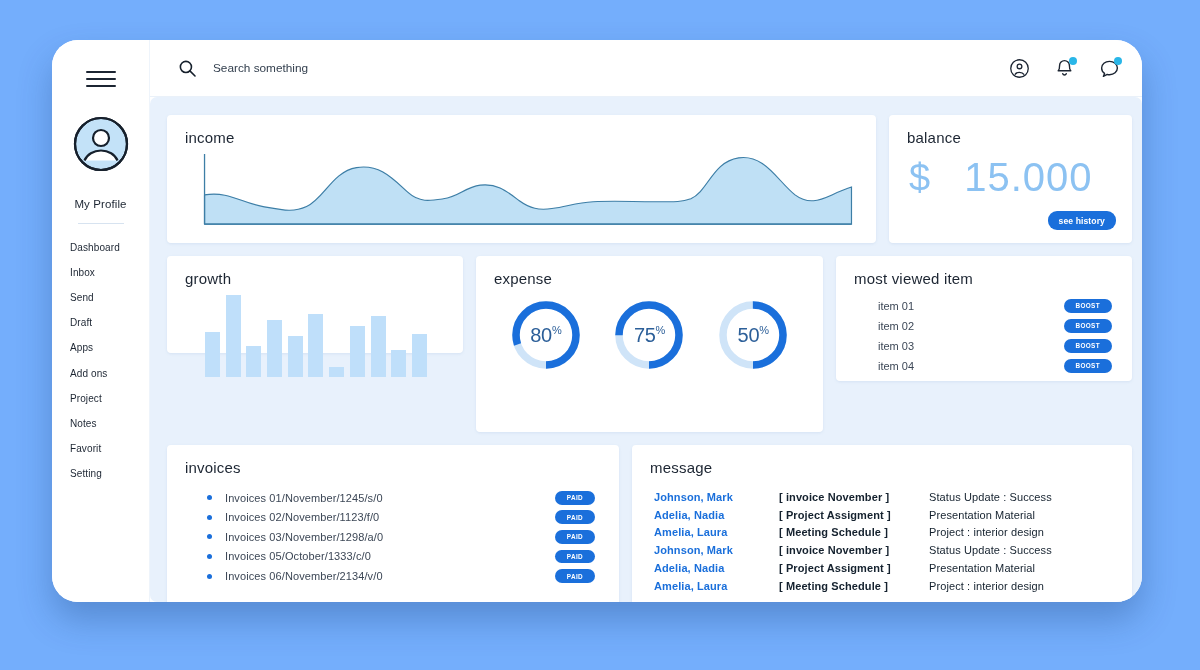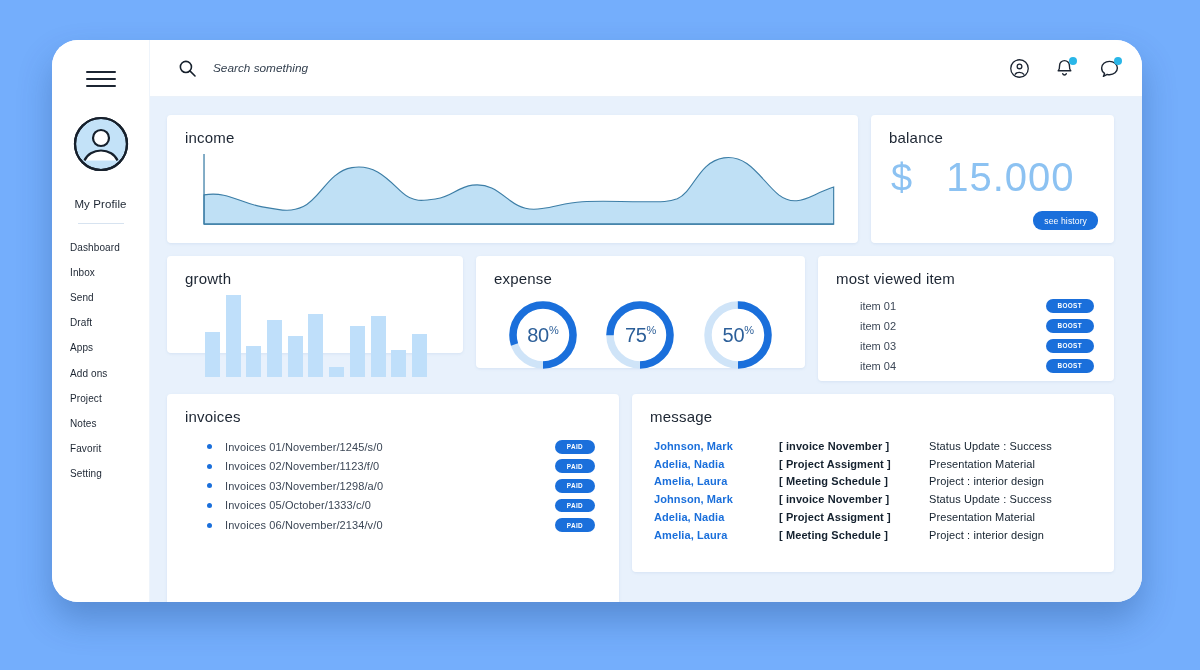--- a/index.html
+++ b/index.html
@@ -53,34 +53,35 @@
     background: #ffffff;
     display: flex; align-items: center;
     padding: 0 22px 0 28px;
     border-bottom: 1px solid #eaf1f9;
   }
   .search-icon { width: 19px; height: 19px; flex: 0 0 19px; }
   .search-input {
     border: none; outline: none; background: transparent;
     font-family: "Liberation Sans", sans-serif;
     font-size: 11.8px; color: #2b3646;
-    margin-left: 16px; width: 300px; font-style: italic;
+    margin-left: 16px; width: 300px;
   }
   .search-input::placeholder { color: #34404f; }
   .topbar-spacer { flex: 1; }
   .top-icons { display: flex; align-items: center; gap: 24px; }
   .top-icon { position: relative; width: 21px; height: 21px; cursor: pointer; }
   .dot { position: absolute; right: -2px; top: -1px; width: 8px; height: 8px;
          border-radius: 50%; background: #29b6e8; }
 
   .content {
     flex: 1; background: #e8f1fc;
-    padding: 18px 28px 16px 17px;
+    padding: 18px 10px 16px 17px;
     display: flex; flex-direction: column; gap: 13px;
     overflow: hidden;
+    border-radius: 7px;
   }
   .row { display: flex; gap: 13px; }
 
   .card {
     background: #ffffff;
     border-radius: 4px;
     box-shadow: 0 1px 3px rgba(60,110,170,.10);
     padding: 14px 18px;
     position: relative;
   }
@@ -92,32 +93,32 @@
 
   
   .card-balance { flex: 0 0 243px; height: 128px; }
   .balance-amount { display: flex; align-items: baseline; margin-top: 9px; padding-left: 2px; }
   .bal-cur { font-size: 38px; color: #8cc2f2; font-weight: 300; letter-spacing: 0; }
   .bal-val { font-size: 40px; color: #8cc2f2; font-weight: 300; margin-left: 34px; letter-spacing: 1px; }
   .see-history {
     position: absolute; right: 16px; bottom: 13px;
     background: #1a6fdb; color: #fff; border: none;
     font-family: "Liberation Sans", sans-serif;
-    font-size: 8.6px; font-weight: normal; letter-spacing: .1px;
+    font-size: 8.6px; font-weight: bold; letter-spacing: .1px;
     padding: 4.5px 11px; border-radius: 9px; cursor: pointer;
   }
 
   
   .card-growth { flex: 0 0 296px; height: 97px; }
   .bars { display: flex; align-items: flex-end; justify-content: space-between;
           height: 82px; margin-top: 8px; padding: 0 18px 0 20px; }
   .bar { width: 15px; background: #bfdffa; }
 
   
-  .card-expense { flex: 1 1 auto; height: 112px; }
+  .card-expense { flex: 1 1 auto; height: 176px; }
   .donuts { display: flex; justify-content: space-around; align-items: center;
             margin-top: 2px; height: 92px; }
   .donut { width: 74px; height: 74px; position: relative; }
   .donut-label { position: absolute; inset: 0; display: flex;
                  align-items: center; justify-content: center;
                  font-size: 20px; color: #2c5f99; font-weight: 400; letter-spacing: -.3px; }
   .donut-label sup { font-size: 11px; position: relative; top: -5px; left: 0px; }
 
   
   .card-viewed { flex: 0 0 296px; height: 125px; }

